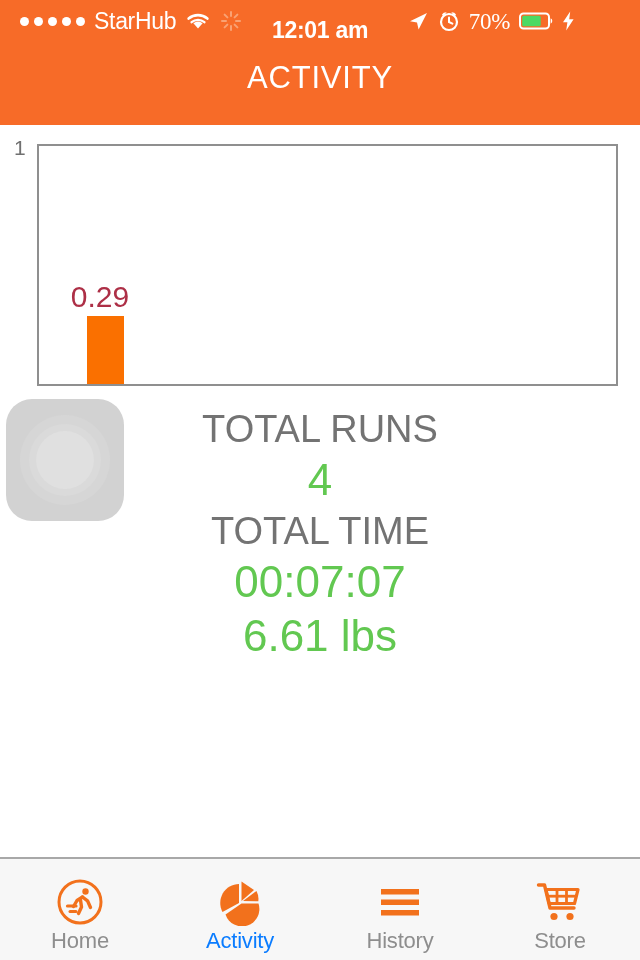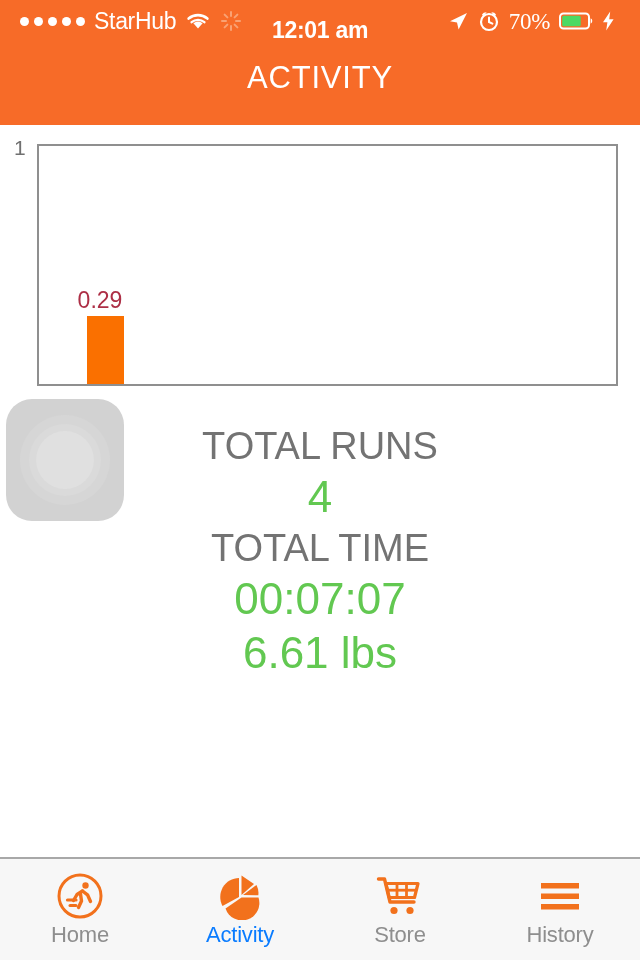--- a/index.html
+++ b/index.html
@@ -26,21 +26,20 @@
   }
 
   .statusbar {
     position: absolute;
     left: 0; top: 0;
     width: 589px;
     height: 42px;
     display: flex;
     align-items: center;
     color: #ffffff;
-    padding-left: 40px;
   }
   .sb-left {
     position: absolute;
     left: 20px; top: 0;
     height: 42px;
     display: flex;
     align-items: center;
     gap: 9px;
   }
   .sb-center {
@@ -132,21 +131,21 @@
   }
   .bar {
     position: absolute;
     bottom: 0;
     width: 37px;
     background: #fa7000;
   }
   .bar-label {
     position: absolute;
     text-align: center;
-    font-size: 23px;
+    font-size: 30px;
     color: #ad2f46;
     line-height: 1;
     white-space: nowrap;
   }
 
   
   .tile {
     position: absolute;
     left: 6px;
     top: 399px;
@@ -180,21 +179,20 @@
     background: #e0e0e0;
   }
 
   
   .stats {
     position: absolute;
     left: 0;
     top: 406px;
     width: 640px;
     text-align: center;
-    margin-top: 17px;
   }
   .stat-label {
     font-size: 38px;
     color: #737373;
     line-height: 1.24;
     letter-spacing: 0px;
   }
   .stat-value {
     font-size: 44px;
     color: #62c851;
@@ -213,21 +211,21 @@
     border-top: 2px solid #a8a8a8;
     box-sizing: border-box;
     display: flex;
   }
   .tab {
     flex: 1 1 0;
     display: flex;
     flex-direction: column;
     align-items: center;
     justify-content: flex-start;
-    padding-top: 13px;
+    padding-top: 19px;
   }
   .tab-icon {
     height: 48px;
     display: flex;
     align-items: center;
     justify-content: center;
   }
   .tab-label {
     margin-top: 4px;
     font-size: 22px;
@@ -363,37 +361,37 @@
         <path d="M25.5 25.5 L42.5 25.5 A17 17 0 0 1 9.5 36.5 Z" fill="#f2711c"></path>
         <path d="M27 23 L40.5 13 A17 17 0 0 1 42.3 23.2 Z" fill="#f2711c"></path>
       </svg>
     </div>
     <div class="tab-label">Activity</div>
   </div>
 
   <div class="tab">
     <div class="tab-icon">
       <svg width="48" height="48" viewBox="0 0 48 48">
+        <rect x="5" y="11" width="38" height="5.5" fill="#f2711c"></rect>
+        <rect x="5" y="21.5" width="38" height="5.5" fill="#f2711c"></rect>
+        <rect x="5" y="32" width="38" height="5.5" fill="#f2711c"></rect>
+      </svg>
+    </div>
+    <div class="tab-label">History</div>
+  </div>
+
+  <div class="tab">
+    <div class="tab-icon">
+      <svg width="48" height="48" viewBox="0 0 48 48">
         <path d="M2.5 7 L8.5 7 L14 30 L38 30" stroke="#f2711c" stroke-width="3.4" fill="none" stroke-linecap="round" stroke-linejoin="round"></path>
         <path d="M10 11.5 L42 11.5 L38.5 25.5 L13.2 25.5 Z" fill="none" stroke="#f2711c" stroke-width="3.2" stroke-linejoin="round"></path>
         <path d="M11.5 18.2 L40.8 18.2" stroke="#f2711c" stroke-width="2.8"></path>
         <path d="M21 12 L21 25" stroke="#f2711c" stroke-width="2.8"></path>
         <path d="M30.5 12 L30.5 25" stroke="#f2711c" stroke-width="2.8"></path>
         <circle cx="18" cy="38.5" r="3.6" fill="#f2711c"></circle>
         <circle cx="34" cy="38.5" r="3.6" fill="#f2711c"></circle>
       </svg>
     </div>
     <div class="tab-label">Store</div>
   </div>
 
-  <div class="tab">
-    <div class="tab-icon">
-      <svg width="48" height="48" viewBox="0 0 48 48">
-        <rect x="5" y="11" width="38" height="5.5" fill="#f2711c"></rect>
-        <rect x="5" y="21.5" width="38" height="5.5" fill="#f2711c"></rect>
-        <rect x="5" y="32" width="38" height="5.5" fill="#f2711c"></rect>
-      </svg>
-    </div>
-    <div class="tab-label">History</div>
-  </div>
-
 
 </div>
 
 </body></html>

